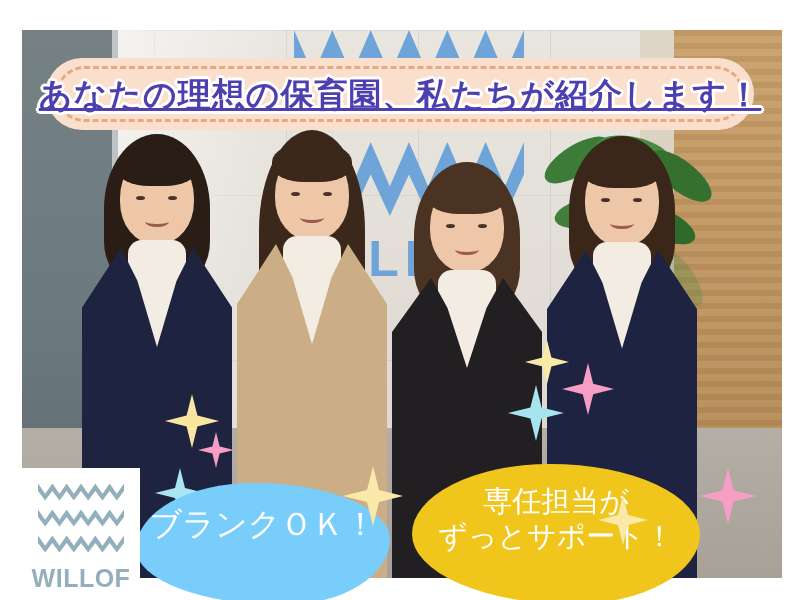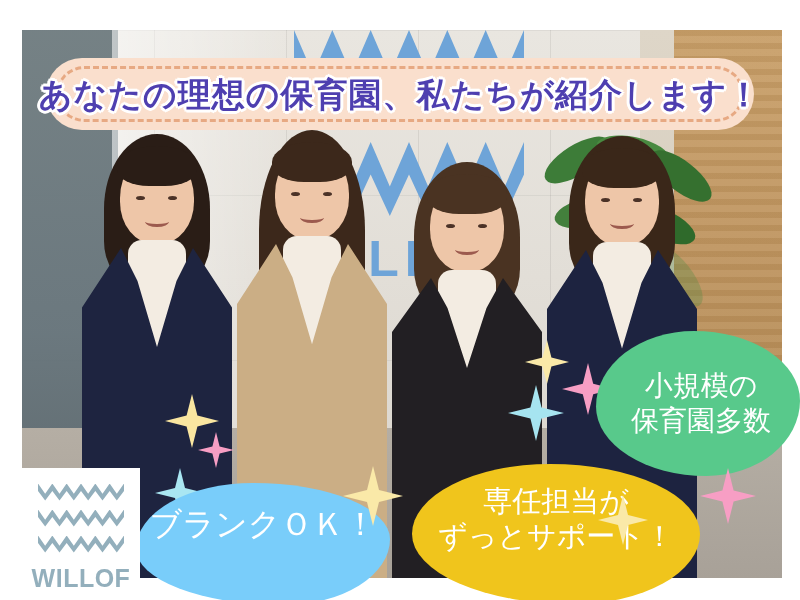--- a/index.html
+++ b/index.html
@@ -188,20 +188,21 @@
     align-items: center;
     justify-content: center;
     font: 700 33px/1 "DejaVu Sans", sans-serif;
     letter-spacing: 1px;
     color: #4e3fb0;
     text-shadow:
       2px 0 0 #fff, -2px 0 0 #fff, 0 2px 0 #fff, 0 -2px 0 #fff,
       2px 2px 0 #fff, -2px 2px 0 #fff, 2px -2px 0 #fff, -2px -2px 0 #fff,
       3px 0 0 #fff, -3px 0 0 #fff, 0 3px 0 #fff, 0 -3px 0 #fff;
     white-space: nowrap;
+    text-decoration: underline;
   }
 
   
   .blob {
     position: absolute;
     display: flex;
     align-items: center;
     justify-content: center;
     text-align: center;
     color: #ffffff;
@@ -377,22 +378,20 @@
     </div>
   </div>
 
   <div class="sparkle" style="left:165px; top:394px; width:54px; height:54px; background:#FAE6A0;"></div>
   <div class="sparkle" style="left:198px; top:432px; width:36px; height:36px; background:#F79EC4;"></div>
   <div class="sparkle" style="left:155px; top:468px; width:50px; height:50px; background:#A9E6F2;"></div>
   <div class="sparkle" style="left:525px; top:340px; width:44px; height:44px; background:#FAE9A8;"></div>
   <div class="sparkle" style="left:562px; top:363px; width:52px; height:52px; background:#F79EC4;"></div>
   <div class="sparkle" style="left:508px; top:385px; width:56px; height:56px; background:#A6E4F0;"></div>
 
-  <div class="blob blob-green">小規模の
-保育園多数</div>
   <div class="blob blob-yellow">専任担当が
 ずっとサポート！</div>
   <div class="blob blob-blue">ブランクＯＫ！</div>
 
   <div class="sparkle" style="left:343px; top:466px; width:60px; height:60px; background:#FAE9A8;"></div>
   <div class="sparkle" style="left:598px; top:495px; width:50px; height:50px; background:#FAE9A8;"></div>
   <div class="sparkle" style="left:700px; top:468px; width:56px; height:56px; background:#F79EC4;"></div>
 
   <div class="headline">
     <div class="dash"></div>

